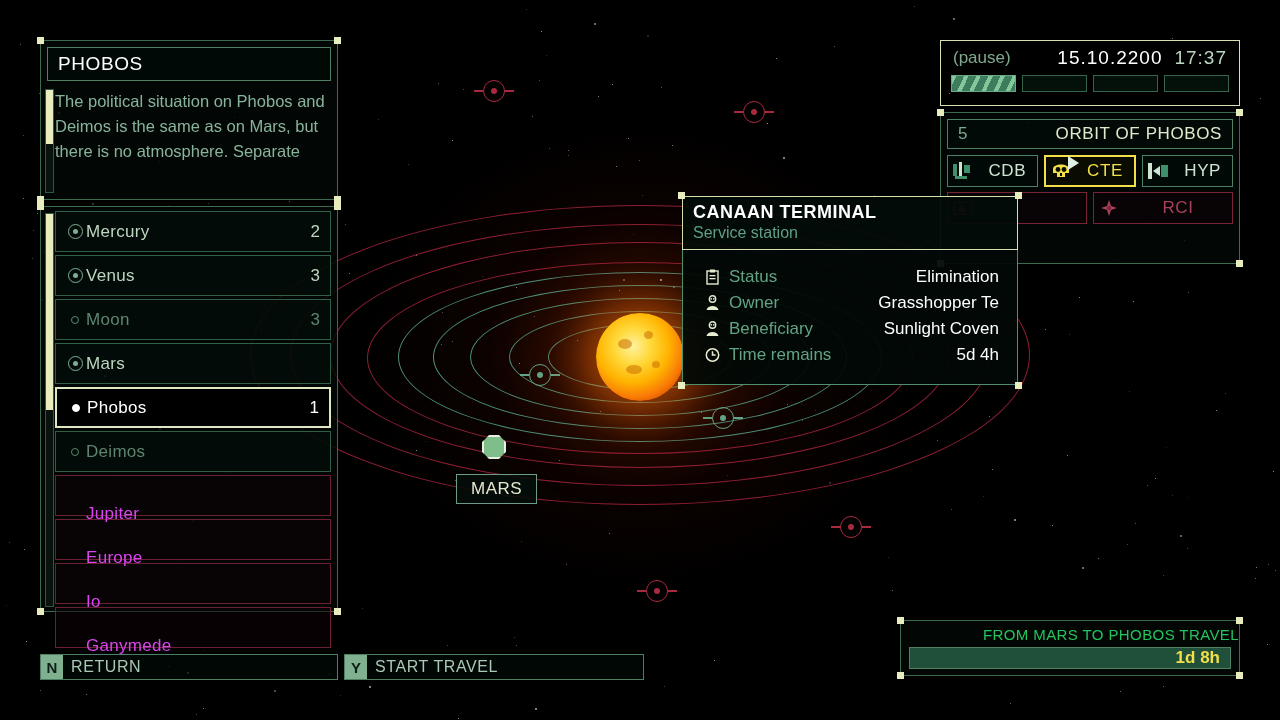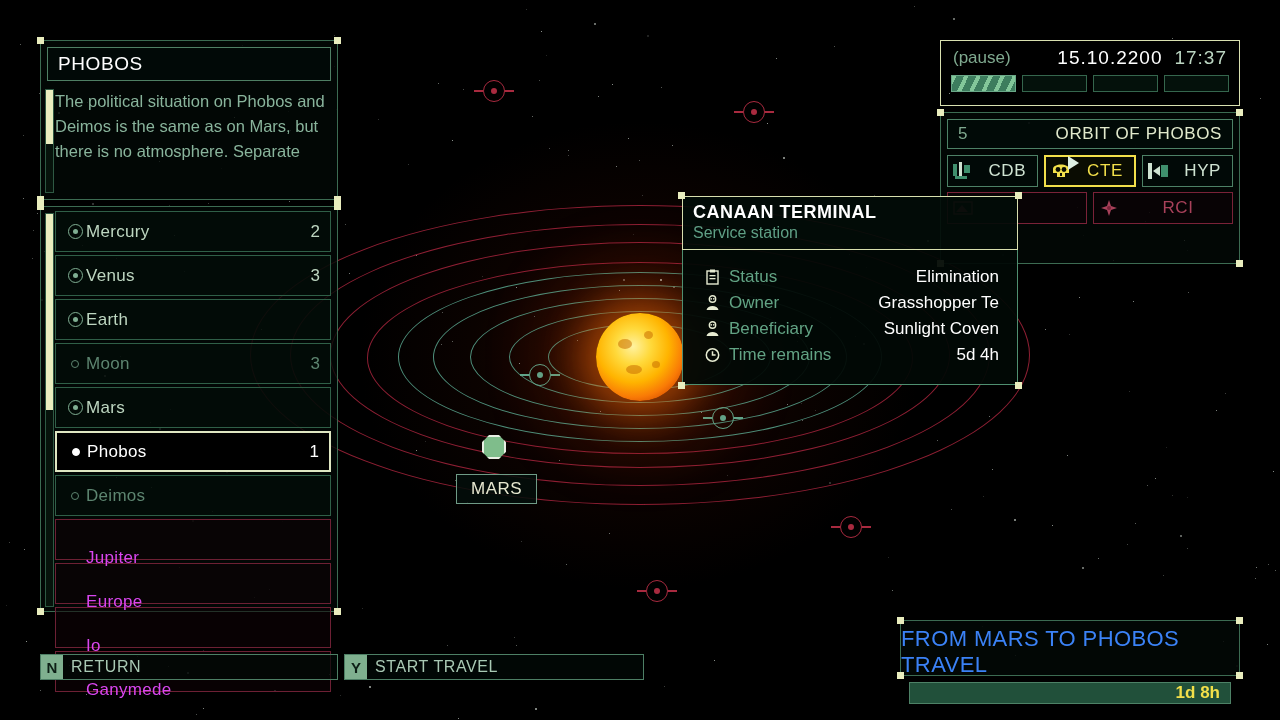--- a/index.html
+++ b/index.html
@@ -171,21 +171,21 @@
   .fbtn.red { border-color:#7a2238; background: rgba(14,2,5,0.6); }
   .fbtn.red .fl { color:#a8415a; }
   .fbtn.active { border:2px solid #f2df4a; background:#0a0c02; }
   .fbtn.active .fl { color:#f2df4a; }
 
   .cursor { position:absolute; left: 1068px; top: 156px; width:0;height:0;
     border-left: 11px solid #dff0e4; border-top: 7px solid transparent; border-bottom: 7px solid transparent; }
 
   
   #travel { left: 900px; top: 620px; width: 340px; height: 56px; }
-  #travel .tlabel { color:#3b82f6; font-size: 22px; text-align:left; padding-top: 5px; letter-spacing:.4px; }
+  #travel .tlabel { color:#22c55e; font-size: 15px; text-align:right; padding-top: 5px; letter-spacing:.4px; }
   #travel .tbar {
     margin: 4px 8px 0 8px; height: 22px; background:#21503a; border:1px solid #4d8166;
     display:flex; align-items:center; justify-content:flex-end; padding-right: 10px;
   }
   #travel .tbar span { color:#f2df4a; font-size: 17px; font-weight:bold; }
 
   svg { display:block; }
 </style>
 </head>
 <body>
@@ -497,27 +497,20 @@
           <div class="nm">Mercury</div>
           <div class="ct">2</div>
         </div>
         <div class="lrow planet">
           <div class="ic">
             <div class="ico-planet"></div>
           </div>
           <div class="nm">Venus</div>
           <div class="ct">3</div>
         </div>
-        <div class="lrow planet">
-          <div class="ic">
-            <div class="ico-planet"></div>
-          </div>
-          <div class="nm">Earth</div>
-          <div class="ct"></div>
-        </div>
         <div class="lrow moon">
           <div class="ic">
             <div class="ico-moon"></div>
           </div>
           <div class="nm">Moon</div>
           <div class="ct">3</div>
         </div>
         <div class="lrow planet">
           <div class="ic">
             <div class="ico-planet"></div>

